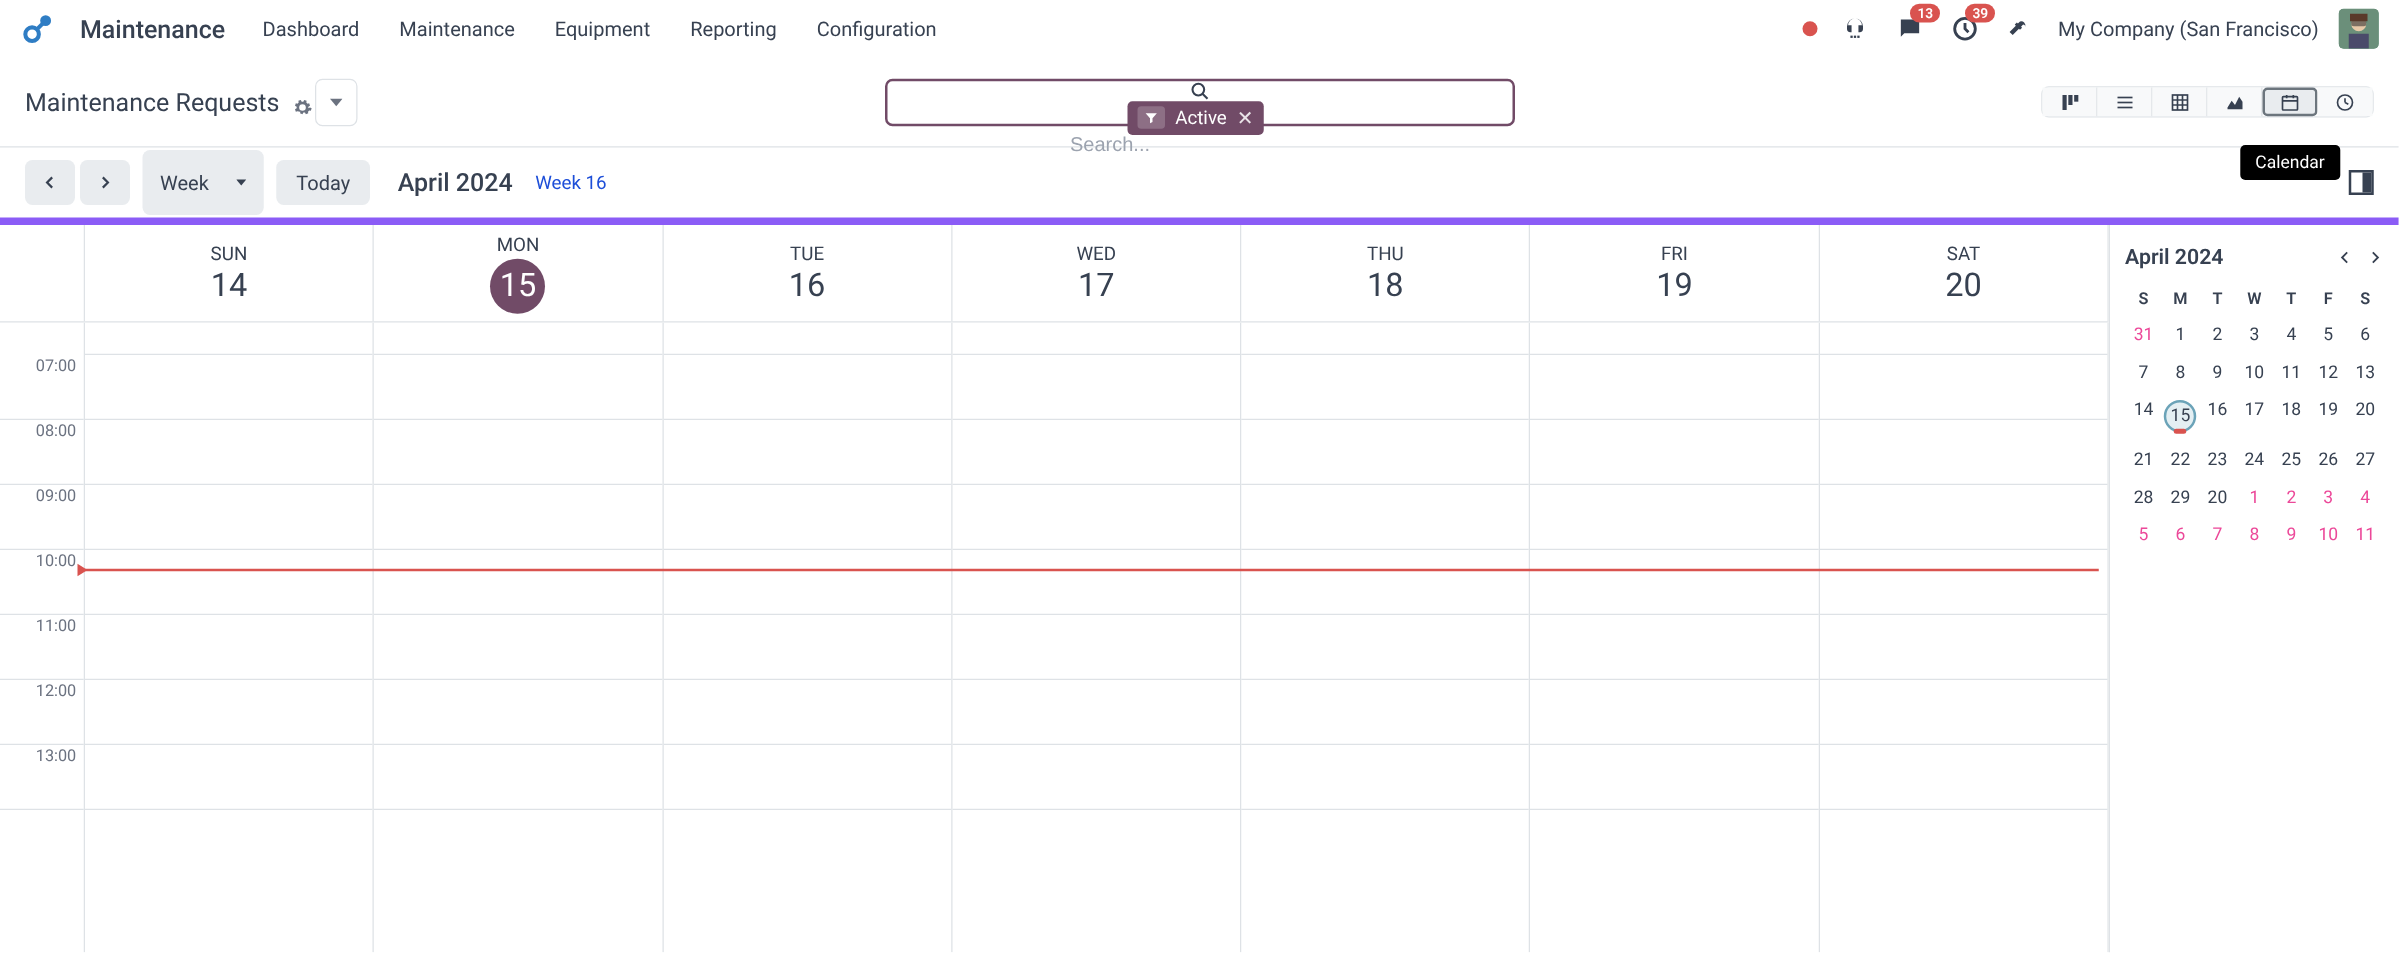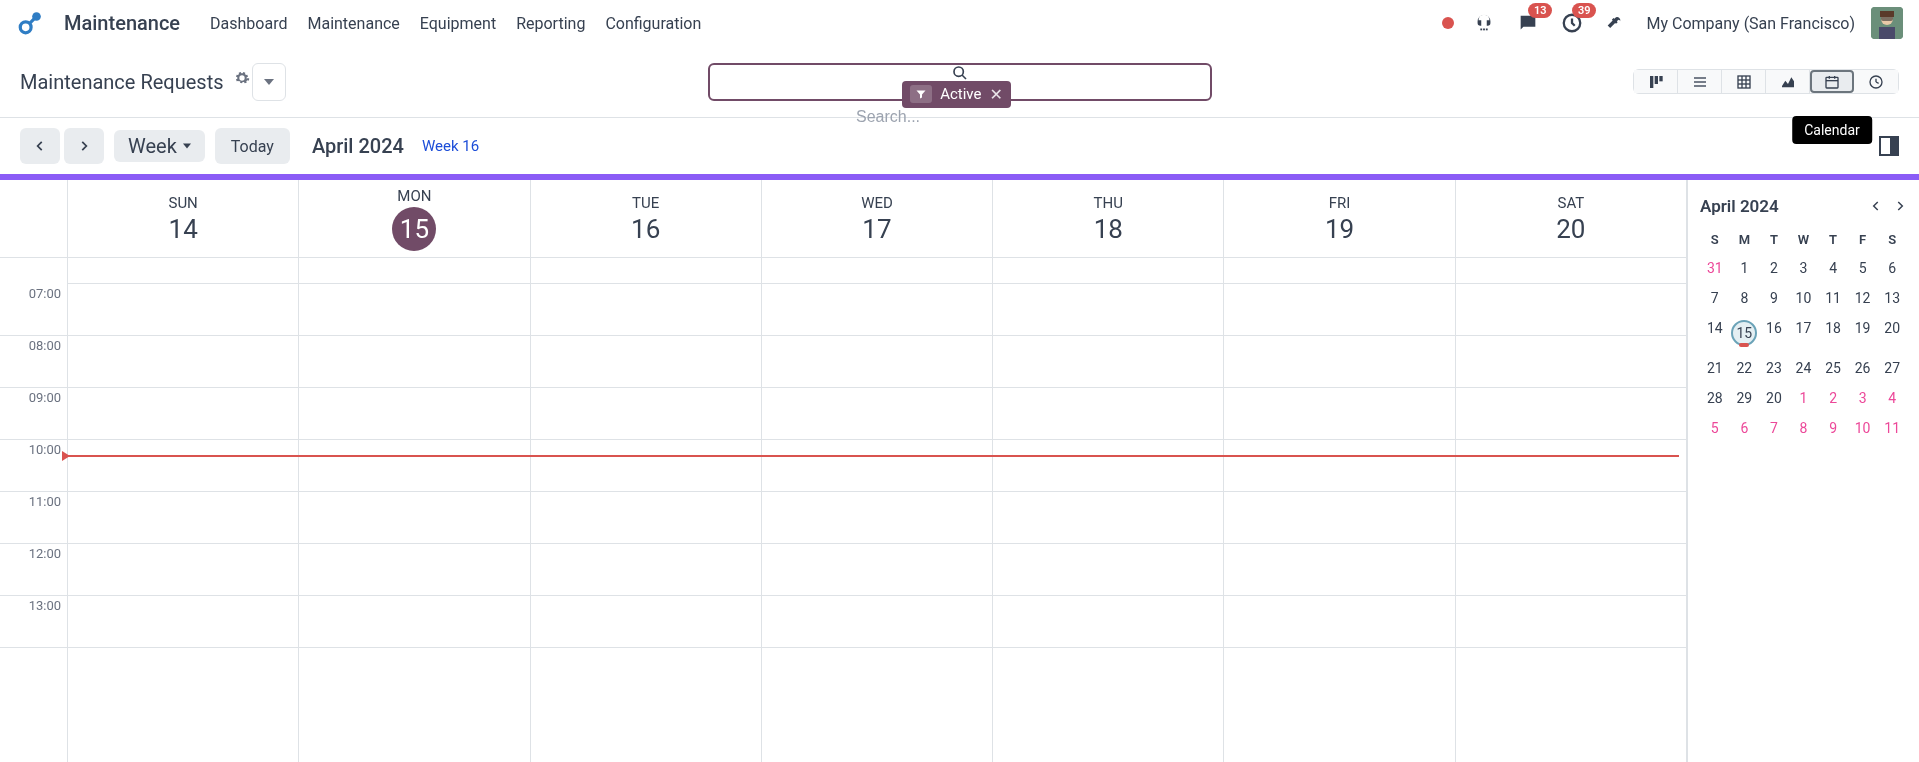--- a/index.html
+++ b/index.html
@@ -2,53 +2,53 @@
 <html><head>
 <meta charset="utf-8">
 <style>
 * { box-sizing: border-box; margin: 0; padding: 0; }
 body { font-family: -apple-system, BlinkMacSystemFont, "Segoe UI", Roboto, sans-serif; font-size: 14px; color: #374151; background: #fff; overflow: hidden; }
 
 
 .navbar { display: flex; align-items: center; height: 46px; padding: 0 16px; gap: 20px; }
 .logo { width: 28px; height: 28px; display: flex; align-items: center; justify-content: center; }
 .app-name { font-size: 20px; font-weight: 500; color: #374151; margin-right: 10px; }
-.nav-menu { display: flex; gap: 20px; }
+.nav-menu { display: flex; gap: 32px; }
 .nav-item { font-size: 16px; color: #374151; cursor: pointer; }
 .navbar-right { margin-left: auto; display: flex; align-items: center; gap: 16px; }
 .status-dot { width: 12px; height: 12px; background: #d9534f; border-radius: 50%; }
 .icon-btn { position: relative; cursor: pointer; display: flex; align-items: center; justify-content: center; width: 28px; height: 28px; font-size: 18px; color: #374151; }
 .badge { position: absolute; top: -6px; right: -10px; background: #d9534f; color: #fff; font-size: 11px; font-weight: 600; border-radius: 10px; padding: 1px 6px; min-width: 18px; text-align: center; }
 .company-name { font-size: 16px; color: #374151; }
 .avatar { width: 32px; height: 32px; border-radius: 4px; background: #5b8a72; display: flex; align-items: center; justify-content: center; overflow: hidden; }
 
 
 .control-row { display: flex; align-items: center; height: 72px; padding: 0 20px; border-bottom: 1px solid #dee2e6; position: relative; }
-.breadcrumb { font-size: 20px; color: #374151; display: flex; align-items: flex-start; gap: 10px; }
+.breadcrumb { font-size: 20px; color: #374151; display: flex; align-items: flex-end; gap: 10px; }
 .gear-small { font-size: 14px; color: #6b7280; cursor: pointer; }
 .search-wrap { position: absolute; left: 50%; transform: translateX(-50%); display: flex; align-items: center; width: 504px; height: 38px; border: 2px solid #714b67; border-radius: 6px; background: #fff; flex-direction: column; }
 .search-icon-box { width: 36px; display: flex; align-items: center; justify-content: center; color: #374151; font-size: 16px; }
 .filter-chip { display: flex; align-items: center; gap: 8px; background: #714b67; color: #fff; padding: 4px 8px 4px 8px; border-radius: 4px; margin-right: 6px; font-size: 15px; }
 .filter-chip .chip-icon { background: rgba(255,255,255,0.2); padding: 3px 5px; border-radius: 3px; display: flex; align-items: center; }
 .filter-chip .chip-x { cursor: pointer; font-size: 16px; opacity: .85; }
 .search-input { flex: 1; border: none; outline: none; font-size: 16px; color: #000000; background: transparent; }
 .search-input::placeholder { color: #9ca3af; }
 .search-caret { width: 34px; height: 38px; border: 1px solid #dee2e6; border-radius: 6px; margin-left: 2px; display: flex; align-items: center; justify-content: center; cursor: pointer; color: #6b7280; }
 
 .view-switcher { margin-left: auto; display: flex; border: 1px solid #dee2e6; border-radius: 6px; overflow: visible; position: relative; }
 .view-btn { width: 44px; height: 23px; display: flex; align-items: center; justify-content: center; cursor: pointer; background: #f8f9fa; border-right: 1px solid #dee2e6; font-size: 16px; color: #374151; position: relative; }
 .view-btn:last-child { border-right: none; }
 .view-btn.active { background: #e9ecef; border: 2px solid #6c757d; border-radius: 4px; }
 .tooltip { position: absolute; top: 44px; left: 50%; transform: translateX(-50%); background: #000; color: #fff; padding: 6px 12px; border-radius: 4px; font-size: 14px; white-space: nowrap; z-index: 100; }
 
 
 .cal-toolbar { display: flex; align-items: center; height: 56px; padding: 0 20px; gap: 10px; }
 .btn-group { display: flex; gap: 4px; }
 .nav-arrow { width: 40px; height: 36px; background: #e9ecef; border-radius: 6px; display: flex; align-items: center; justify-content: center; cursor: pointer; font-size: 18px; color: #374151; }
-.scale-btn { height: 32px; background: #e9ecef; border-radius: 6px; padding: 0 14px; display: flex; align-items: center; gap: 6px; cursor: pointer; font-size: 20px; }
+.scale-btn { height: 52px; background: #e9ecef; border-radius: 6px; padding: 0 14px; display: flex; align-items: center; gap: 22px; cursor: pointer; font-size: 16px; }
 .today-btn { height: 36px; background: #e9ecef; border-radius: 6px; padding: 0 16px; display: flex; align-items: center; cursor: pointer; font-size: 16px; }
 .cal-title { font-size: 20px; font-weight: 500; margin-left: 12px; }
 .week-label { font-size: 15px; color: #1d4ed8; margin-left: 8px; }
 .panel-toggle { margin-left: auto; width: 20px; height: 20px; border: 2px solid #374151; cursor: pointer; position: relative; }
 .panel-toggle::after { content: ''; position: absolute; right: 0; top: 0; bottom: 0; width: 7px; background: #374151; }
 
 
 .cal-body { display: flex; height: calc(762px - 46px - 72px - 56px); border-top: 6px solid #8b5cf6; }
 .cal-grid-wrap { flex: 1; display: flex; flex-direction: column; overflow: hidden; }
 .day-headers { display: flex; height: 78px; border-bottom: 1px solid #dee2e6; }

